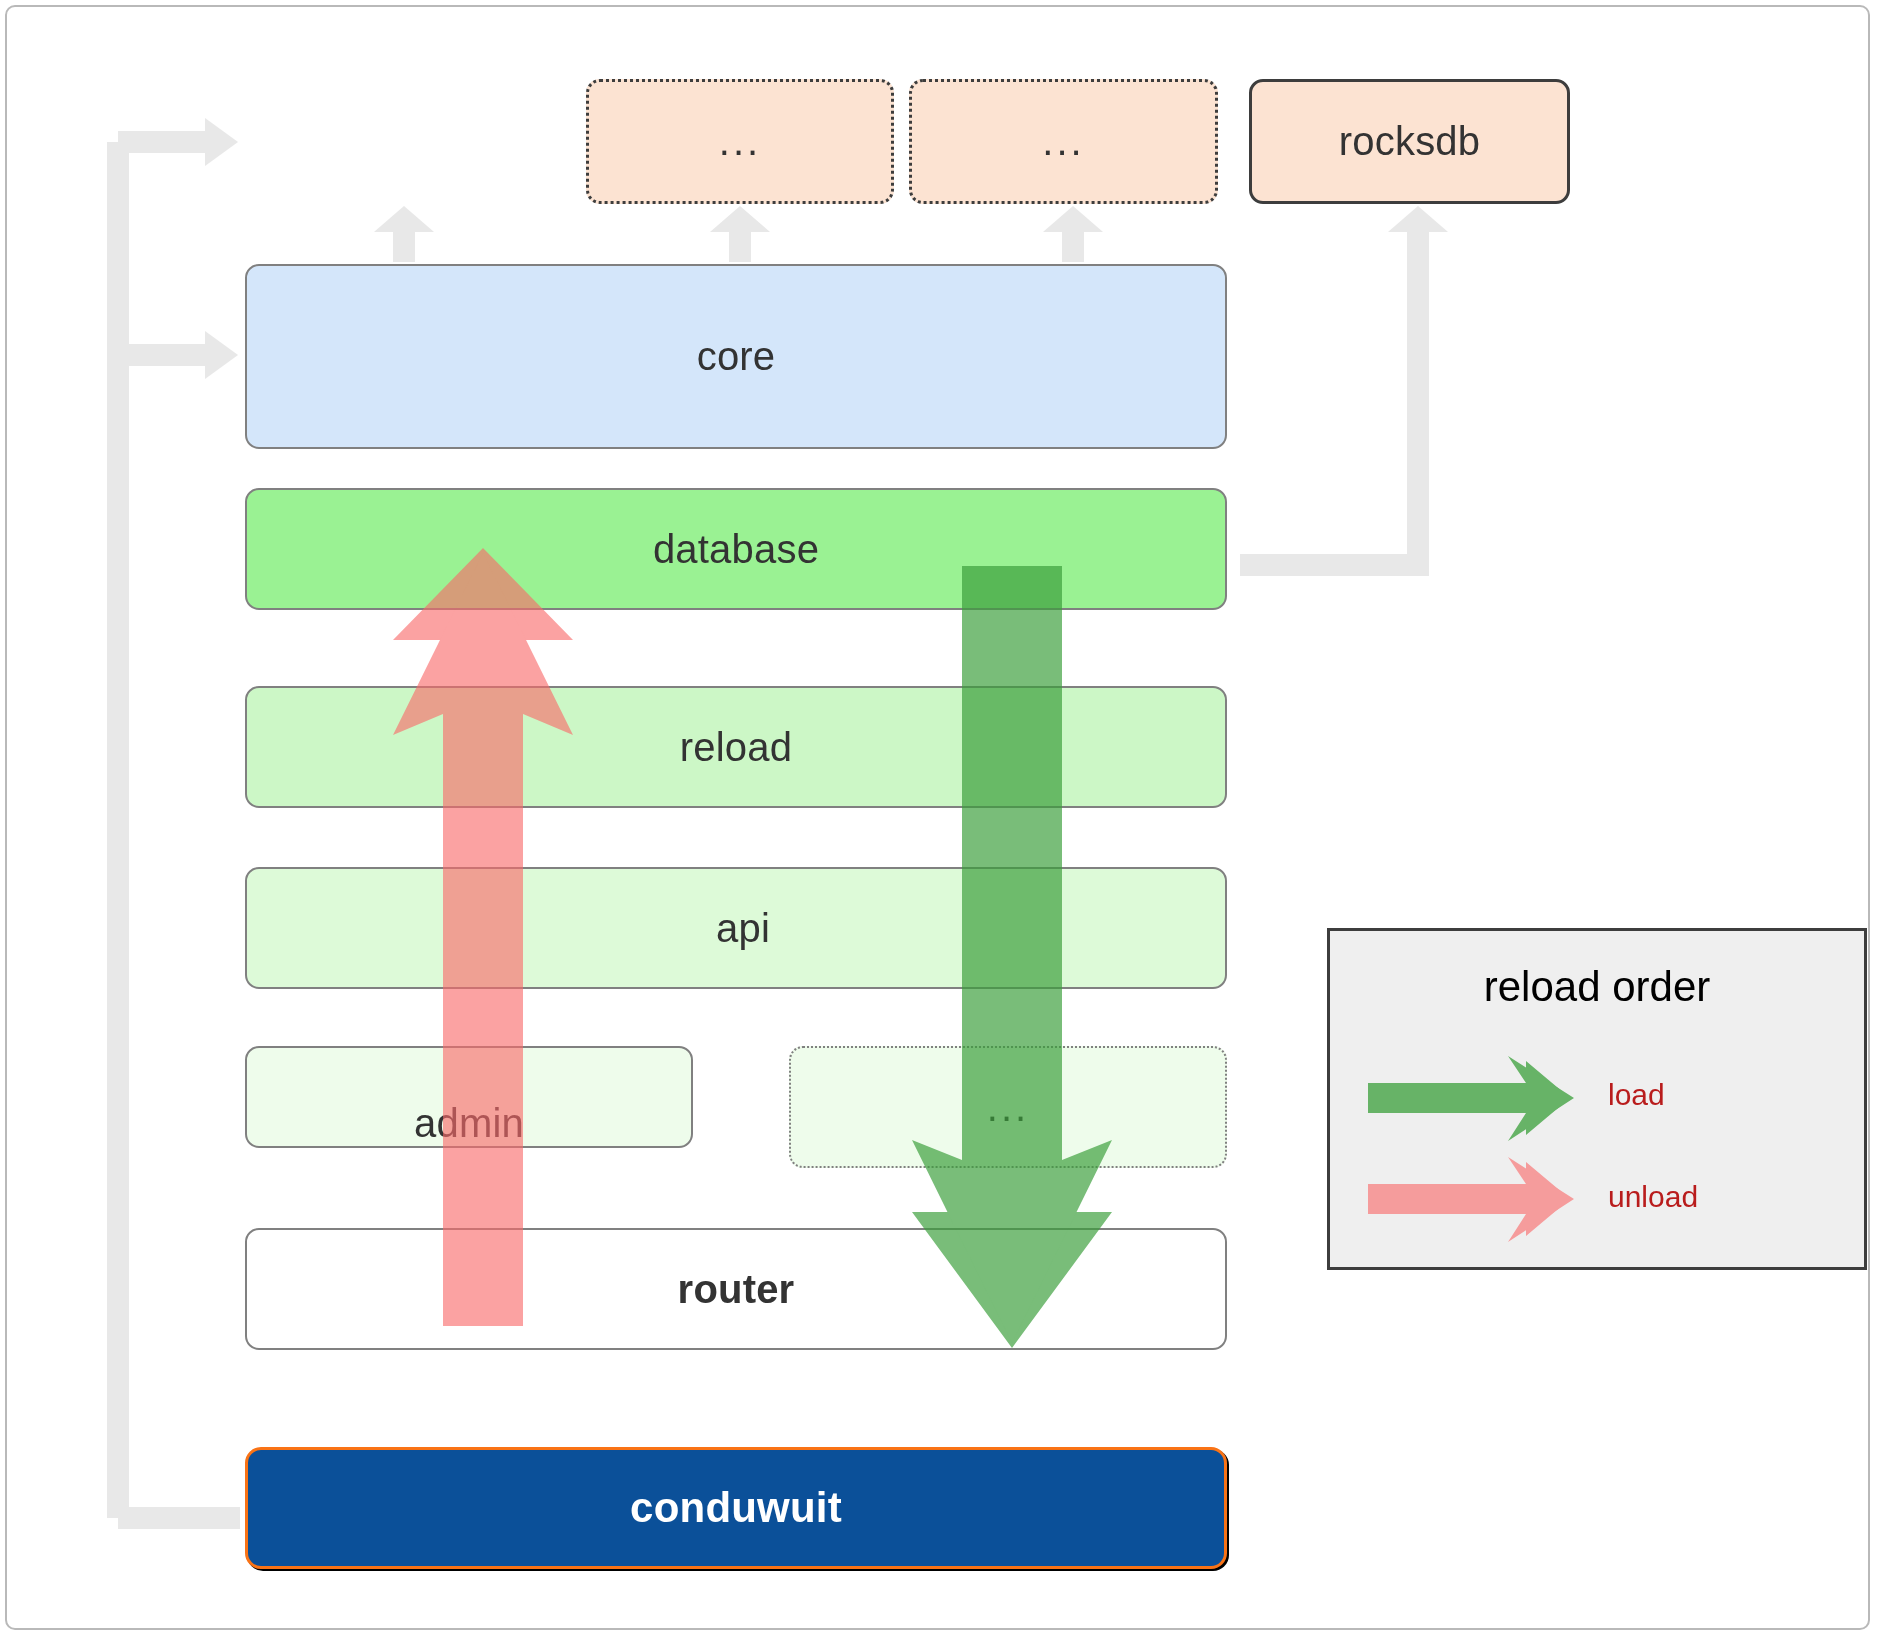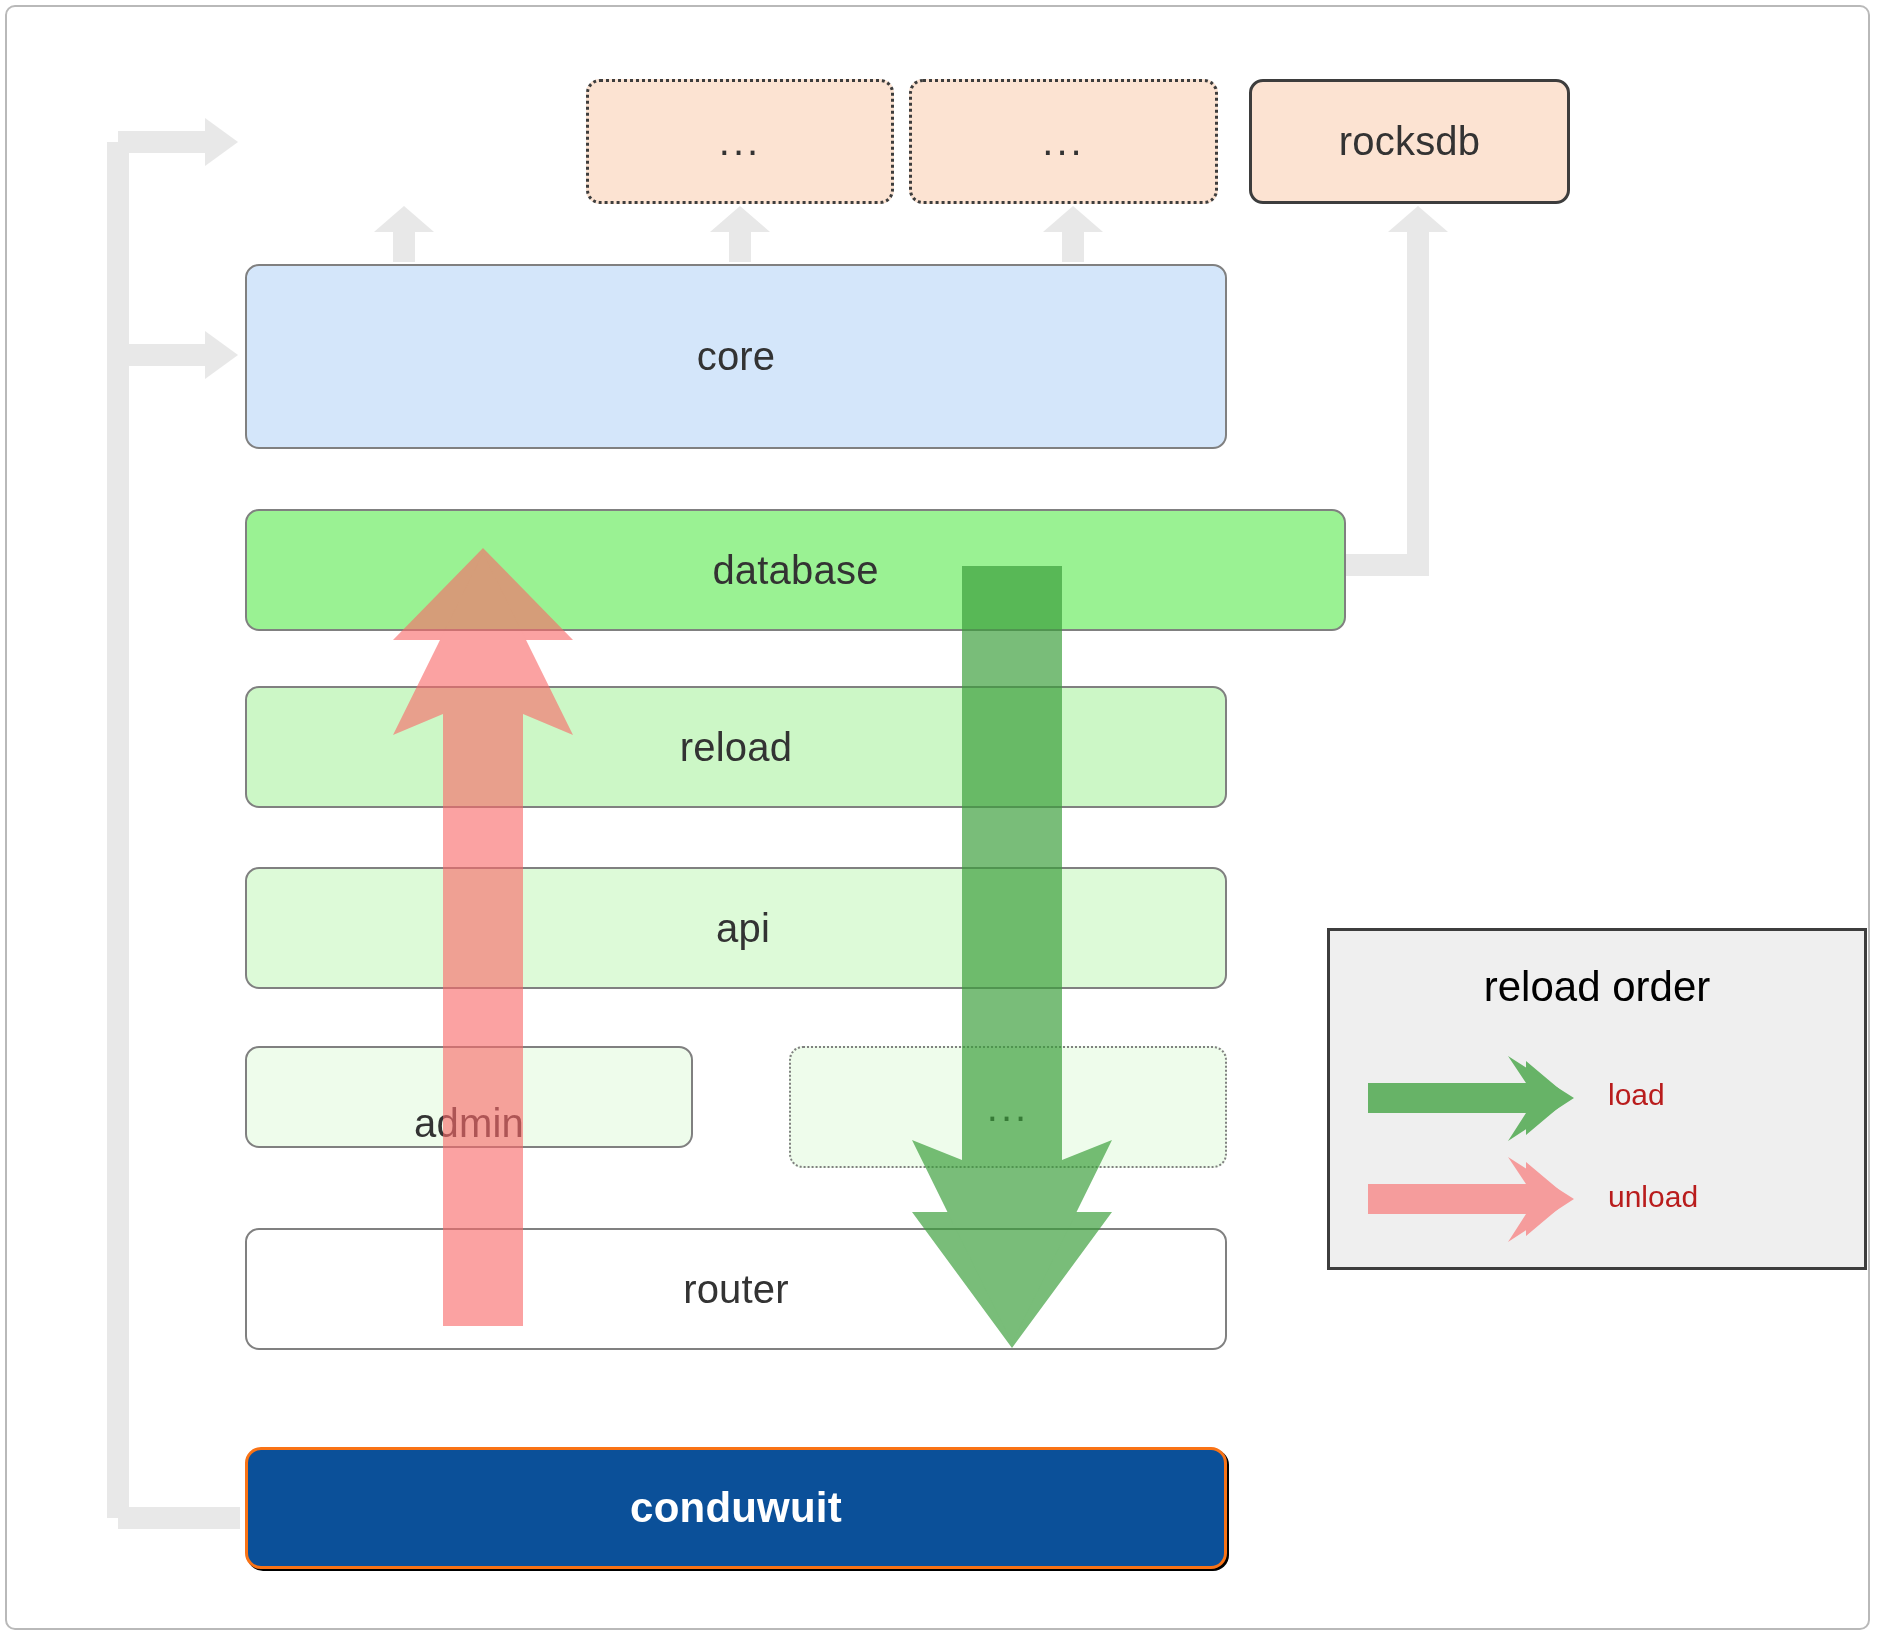--- a/index.html
+++ b/index.html
@@ -67,20 +67,21 @@
     background: #eefceb;
     border: 2px solid #808080;
   }
   .green-4-dotted {
     background: #eefceb;
     border: 2px dotted #808080;
   }
   .white-router {
     background: #ffffff;
     border: 2px solid #808080;
+    font-weight: bold;
   }
   .navy {
     background: #0b5099;
     border: 3px solid #f97316;
     color: #ffffff;
     font-weight: bold;
     border-radius: 16px;
     box-shadow: 2px 2px 0 #000000;
   }
   .legend-box {
@@ -157,21 +158,21 @@
   </div>
 
   <div class="node blue-core" style="left:245px; top:264px; width:982px; height:185px;">
     <span>core</span>
   </div>
 
   <div class="node orange-solid" style="left:1249px; top:79px; width:321px; height:125px;">
     <span>rocksdb</span>
   </div>
 
-  <div class="node green-1" style="left:245px; top:509px; width:1101px; height:122px;">
+  <div class="node green-1" style="left:245px; top:488px; width:982px; height:122px;">
     <span>database</span>
   </div>
 
   <div class="node green-2" style="left:245px; top:686px; width:982px; height:122px;">
     <span>reload</span>
   </div>
 
   <div class="node green-3" style="left:245px; top:867px; width:982px; height:122px;">
     <span>api</span>
   </div>

